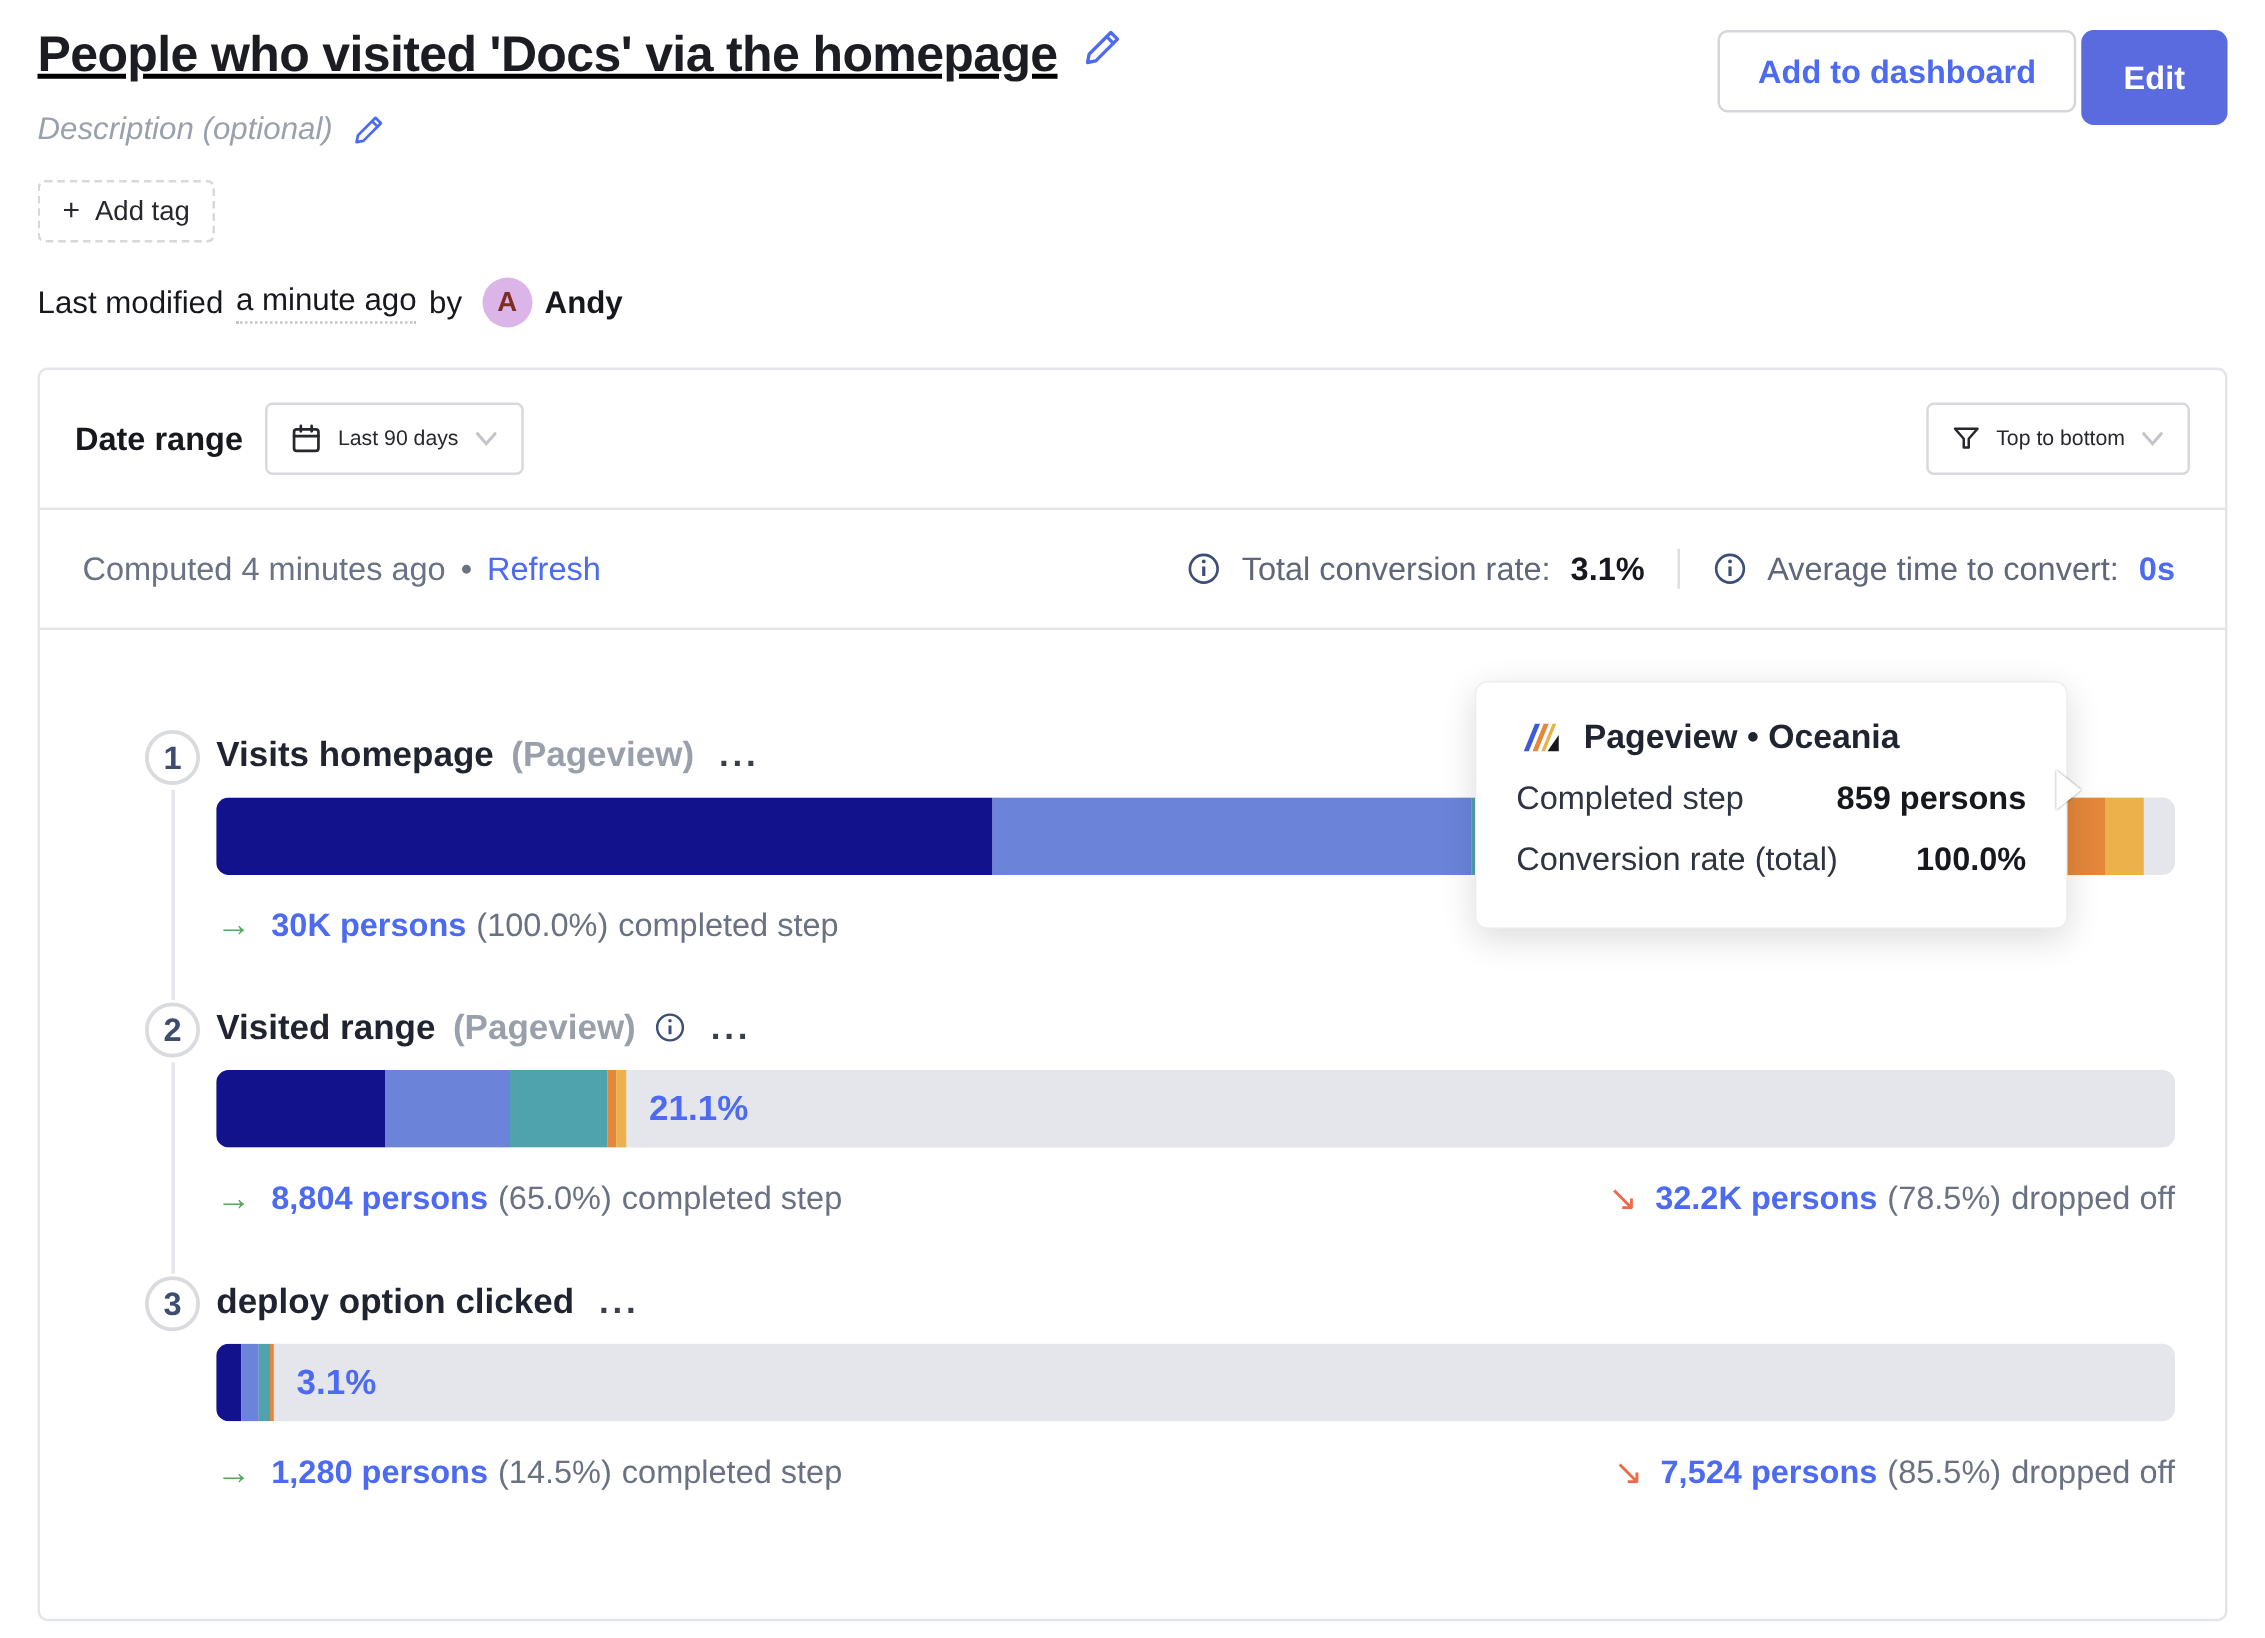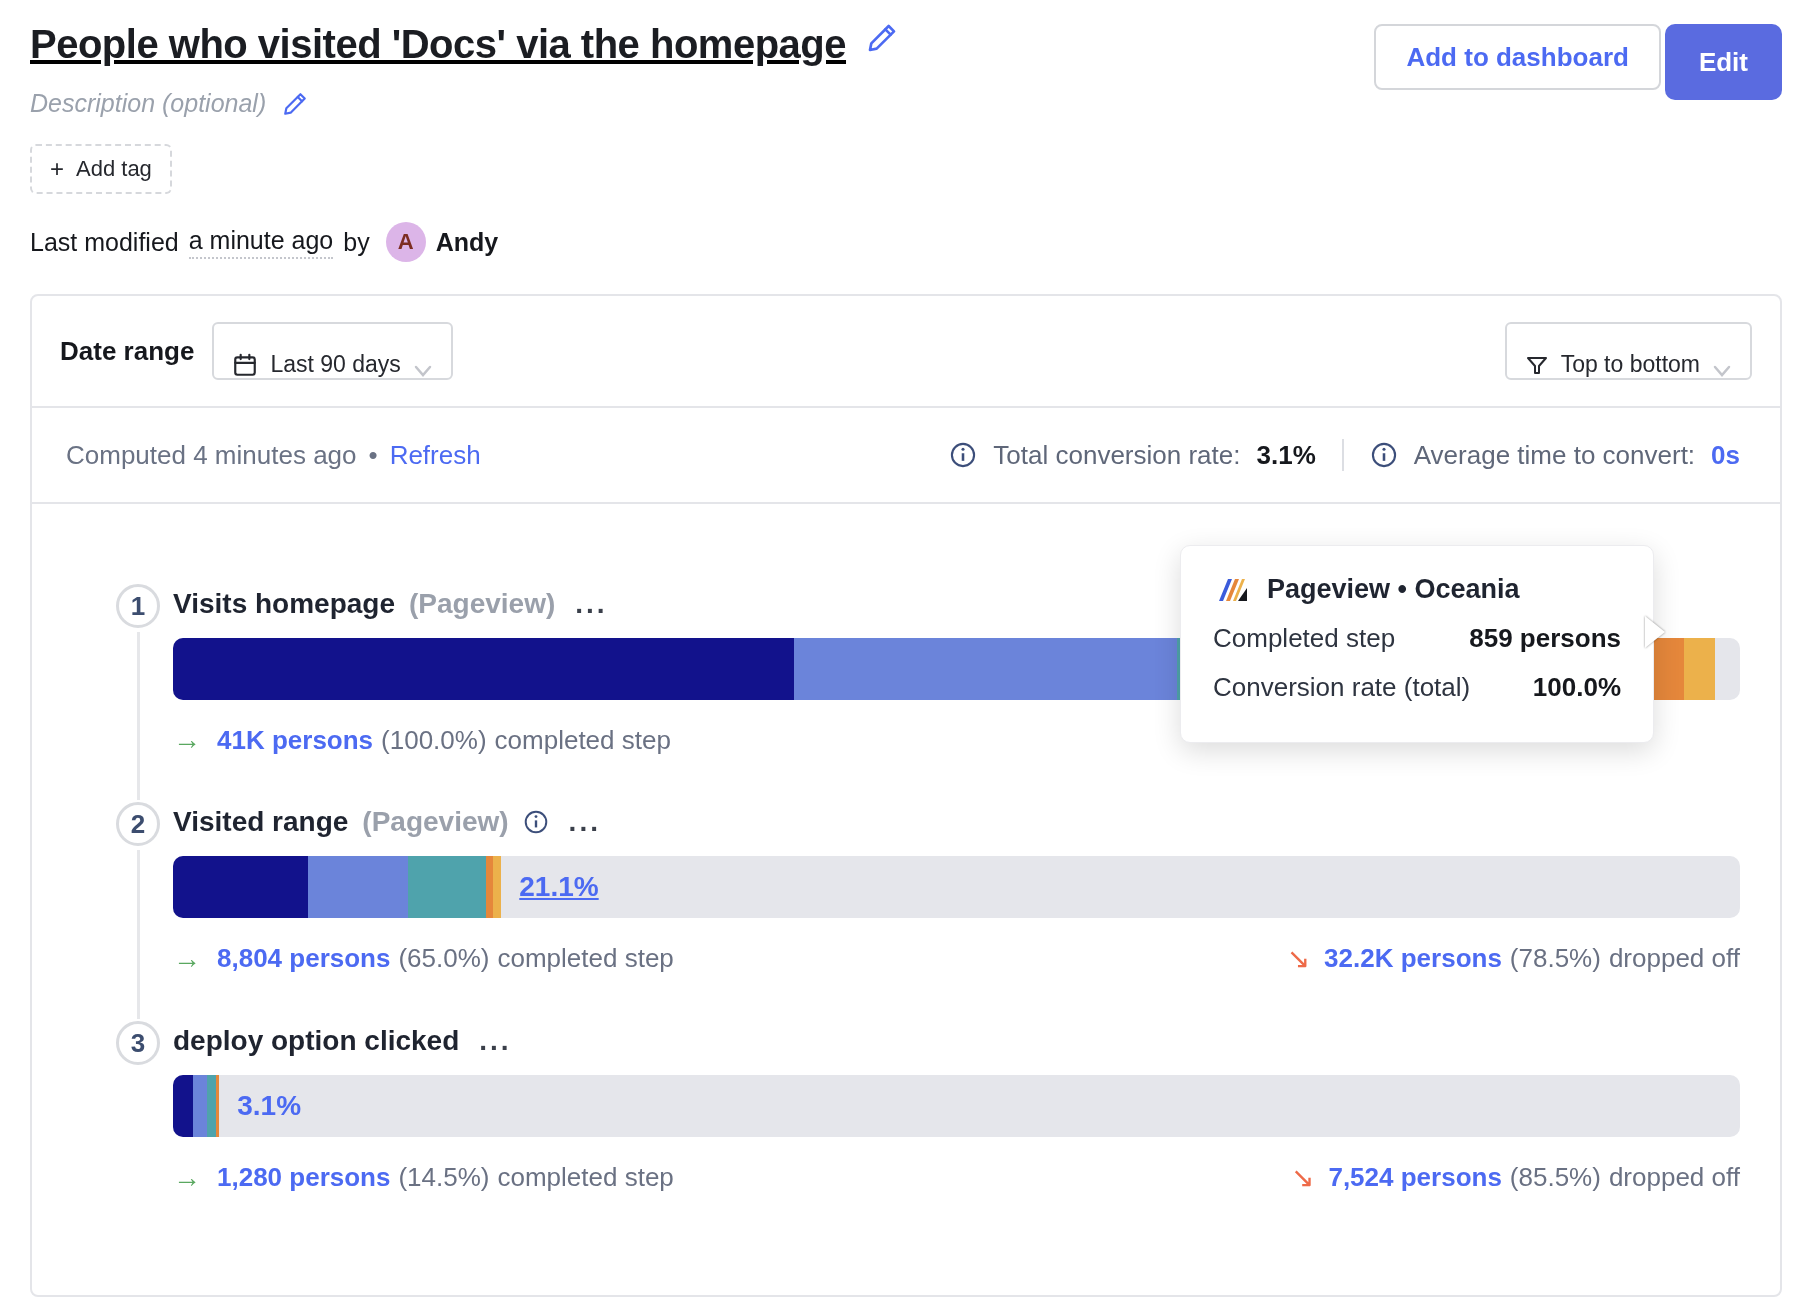--- a/index.html
+++ b/index.html
@@ -23,21 +23,21 @@
 
   .top-actions { display: flex; gap: 4px; padding-top: 2px; margin-left: 12px; }
   .btn-secondary { height: 66px; padding: 0 30px; background: #fff; border: 2px solid #d4d6da; border-radius: 8px; font-size: 26px; font-weight: 600; cursor: pointer; font-family: inherit; }
   .btn-primary { height: 76px; padding: 0 34px; border: none; border-radius: 10px; color: #fff; font-size: 26px; font-weight: 700; cursor: pointer; font-family: inherit; }
 
   
   .card { margin-top: 32px; border: 2px solid #e4e5e9; border-radius: 8px; background: #fff; height: 1003px; }
   .card-header { height: 112px; display: flex; align-items: center; justify-content: space-between; padding: 0 28px; border-bottom: 2px solid #e4e5e9; }
   .dr-group { display: flex; align-items: center; gap: 18px; }
   .dr-label { font-size: 26px; font-weight: 700; color: #16181d; }
-  .select-btn { height: 58px; display: inline-flex; align-items: flex-end; gap: 12px; padding: 0 18px; border: 2px solid #d7d9dd; border-radius: 6px; background: #fff; font-size: 23px; color: #26282e; cursor: pointer; font-family: inherit; }
+  .select-btn { height: 58px; display: inline-flex; align-items: center; gap: 12px; padding: 0 18px; border: 2px solid #d7d9dd; border-radius: 6px; background: #fff; font-size: 17px; color: #26282e; cursor: pointer; font-family: inherit; }
 
   .status-row { height: 96px; display: flex; align-items: center; justify-content: space-between; padding: 0 28px 0 34px; border-bottom: 2px solid #e4e5e9; }
   .status-left { display: flex; align-items: center; gap: 12px; font-size: 26px; color: #6a7284; }
   .refresh-link { cursor: pointer; }
   .status-right { display: flex; align-items: center; gap: 16px; font-size: 26px; color: #5f6779; padding-right: 12px; }
   .stat-value { font-weight: 700; color: #16181d; }
   .stat-divider { width: 2px; height: 32px; background: #dcdee3; margin: 0 10px; }
 
   
   .funnel { padding: 78px 0 0 71px; }
@@ -180,21 +180,21 @@
           </div>
           <div class="bar" style="background: rgb(229, 230, 235);">
               <div class="seg" style="width: 39.6%; background: rgb(18, 18, 140);"></div>
               <div class="seg" style="width: 24.5%; background: rgb(107, 132, 218);"></div>
               <div class="seg" style="width: 30.3%; background: rgb(79, 163, 172);"></div>
               <div class="seg" style="width: 2%; background: rgb(229, 135, 59);"></div>
               <div class="seg" style="width: 2%; background: rgb(236, 177, 75);"></div>
             </div>
           <div class="step-stats">
             <span class="arrow-ok" style="color: rgb(90, 168, 96);">→</span>
-            <span class="persons-link" style="color: rgb(76, 106, 242);">41K persons</span>
+            <span class="persons-link" style="color: rgb(76, 106, 242);">30K persons</span>
             <span class="gap8"></span>
             <span>(100.0%)</span>
             <span class="gap8"></span>
             <span>completed step</span>
           </div>
         </div>
       </div>
 
       <div class="step">
         <div class="gutter">
@@ -211,21 +211,21 @@
                 <circle cx="12" cy="7" r="1.3" fill="#3c4e7a" stroke="none"></circle>
               </svg>
             <span class="step-menu">...</span>
           </div>
           <div class="bar" style="background: rgb(229, 230, 235);">
               <div class="seg" style="width: 8.6%; background: rgb(18, 18, 140);"></div>
               <div class="seg" style="width: 6.4%; background: rgb(107, 132, 218);"></div>
               <div class="seg" style="width: 5%; background: rgb(79, 163, 172);"></div>
               <div class="seg" style="width: 0.45%; background: rgb(229, 135, 59);"></div>
               <div class="seg" style="width: 0.5%; background: rgb(236, 177, 75);"></div>
-              <span class="bar-label" style="left: calc(20.95% + 18px); color: rgb(76, 106, 242); text-decoration: underline;">21.1%</span>
+              <span class="bar-label" style="left: calc(20.95% + 18px); color: rgb(76, 106, 242);">21.1%</span>
             </div>
           <div class="step-stats">
             <span class="arrow-ok" style="color: rgb(90, 168, 96);">→</span>
             <span class="persons-link" style="color: rgb(76, 106, 242);">8,804 persons</span>
             <span class="gap8"></span>
             <span>(65.0%)</span>
             <span class="gap8"></span>
             <span>completed step</span>
             <span class="stats-right">
               <span class="arrow-drop" style="color: rgb(238, 106, 72);">↘</span>

